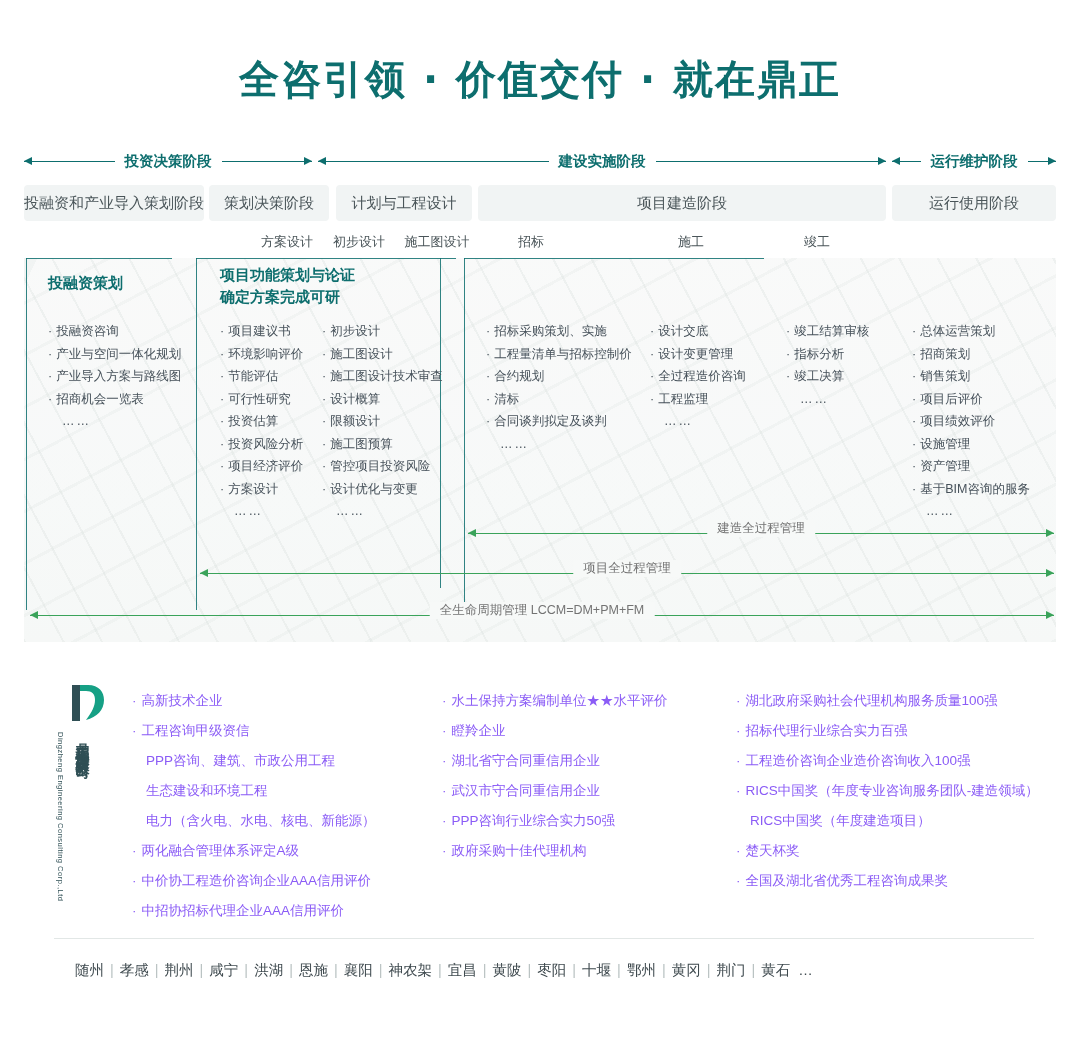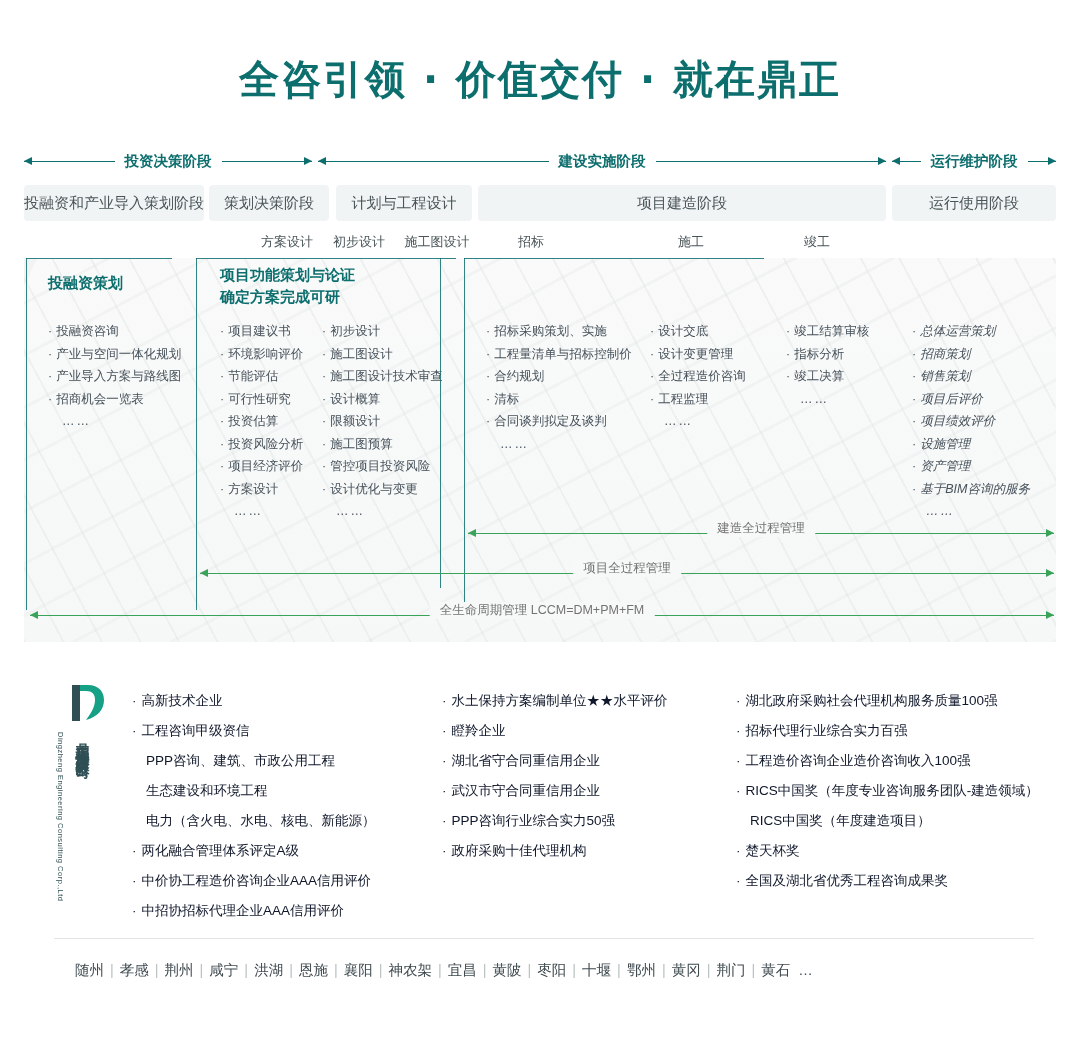--- a/index.html
+++ b/index.html
@@ -255,21 +255,21 @@
     font-size: 7.5px;
     color: #2f4f55;
     writing-mode: vertical-rl;
     letter-spacing: .5px;
     white-space: nowrap;
   }
   .cred-col {
     position: absolute;
     top: 14px;
     font-size: 13.5px;
-    color: #0f172a;
+    color: #8b5cf6;
     line-height: 30px;
   }
   .cred-col .item { white-space: nowrap; }
   .cred-col .sub { padding-left: 14px; white-space: nowrap; }
   .cred-col .dot { margin-right: 5px; }
 
   
   .divider {
     position: absolute;
     top: 938px;
@@ -422,21 +422,21 @@
     <div class="ellip">……</div>
   </div>
 
   <div class="list" style="left:762px; top:62px;">
     <div><span class="dot">·</span><span>竣工结算审核</span></div>
     <div><span class="dot">·</span><span>指标分析</span></div>
     <div><span class="dot">·</span><span>竣工决算</span></div>
     <div class="ellip">……</div>
   </div>
 
-  <div class="list" style="left:888px; top:62px;font-style:italic;">
+  <div class="list" style="left:888px; top:62px;">
     <div><span class="dot">·</span><span>总体运营策划</span></div>
     <div><span class="dot">·</span><span>招商策划</span></div>
     <div><span class="dot">·</span><span>销售策划</span></div>
     <div><span class="dot">·</span><span>项目后评价</span></div>
     <div><span class="dot">·</span><span>项目绩效评价</span></div>
     <div><span class="dot">·</span><span>设施管理</span></div>
     <div><span class="dot">·</span><span>资产管理</span></div>
     <div><span class="dot">·</span><span>基于BIM咨询的服务</span></div>
     <div class="ellip">……</div>
   </div>

